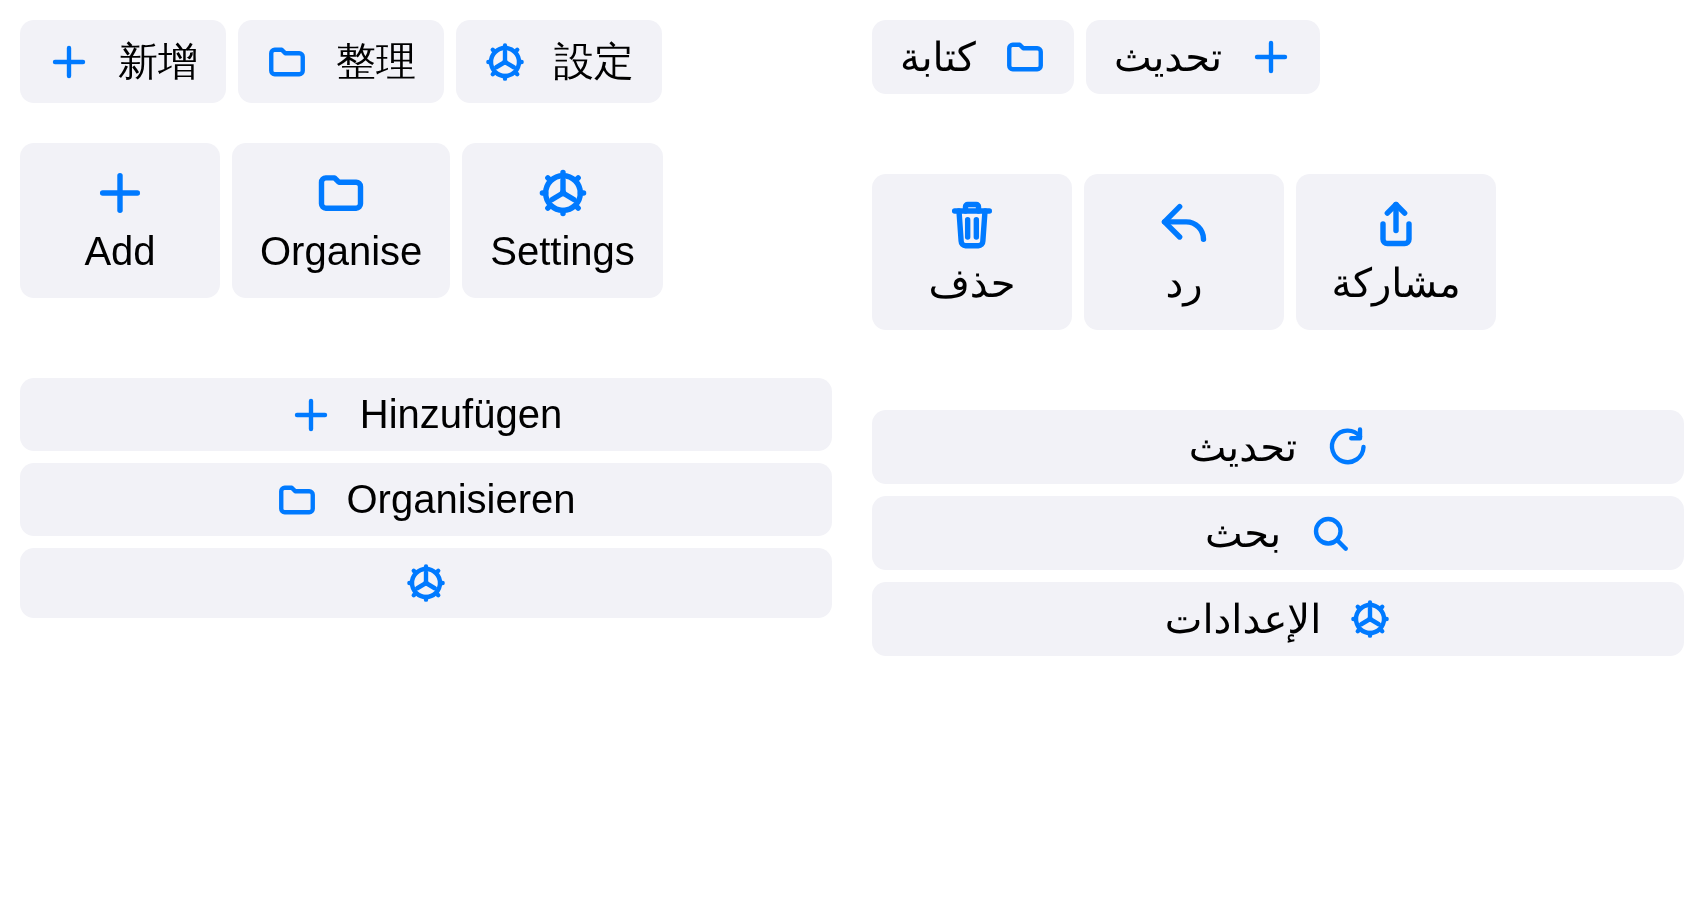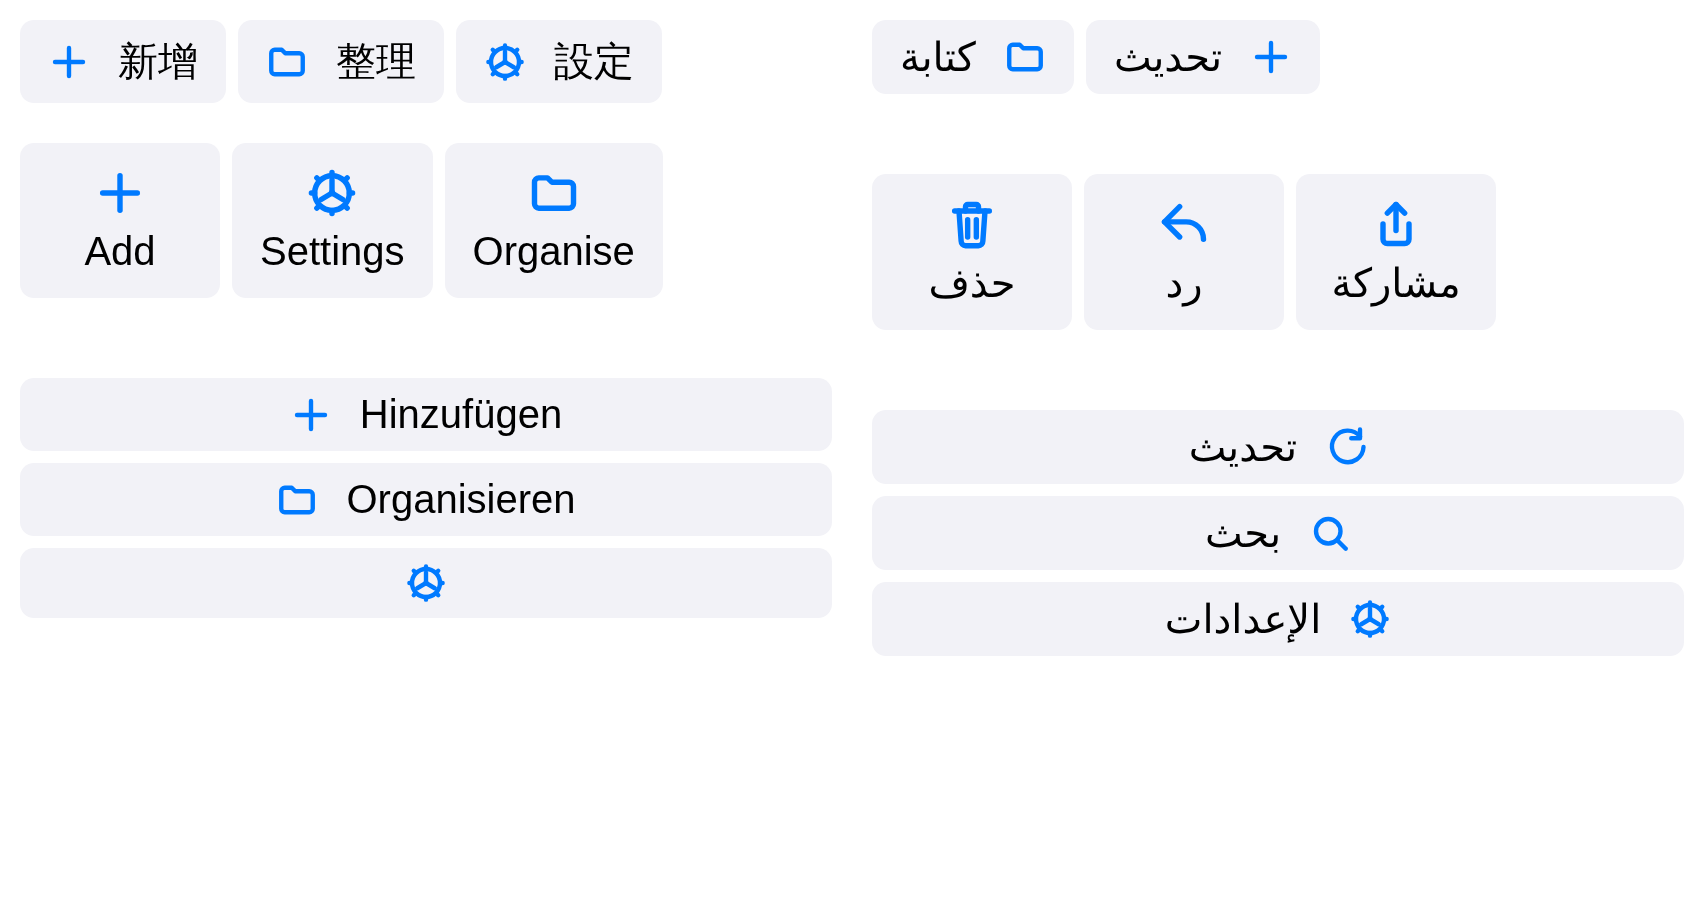--- a/index.html
+++ b/index.html
@@ -174,32 +174,32 @@
         <span class="icon">
             <svg viewBox="0 0 24 24">
               <use href="#i-plus"></use>
             </svg>
           </span>
         <span>Add</span>
       </div>
       <div class="btn stacked">
         <span class="icon">
             <svg viewBox="0 0 24 24">
+              <use href="#i-folder"></use>
+            </svg>
+          </span>
+        <span>Organise</span>
+      </div>
+      <div class="btn stacked">
+        <span class="icon">
+            <svg viewBox="0 0 24 24">
               <use href="#i-gear"></use>
             </svg>
           </span>
         <span>Settings</span>
-      </div>
-      <div class="btn stacked">
-        <span class="icon">
-            <svg viewBox="0 0 24 24">
-              <use href="#i-folder"></use>
-            </svg>
-          </span>
-        <span>Organise</span>
       </div>
     </div>
 
     <div class="list" style="margin-top:40px;align-items:flex-end;">
       <div class="btn full">
         <span class="icon">
             <svg viewBox="0 0 24 24">
               <use href="#i-plus"></use>
             </svg>
           </span>

